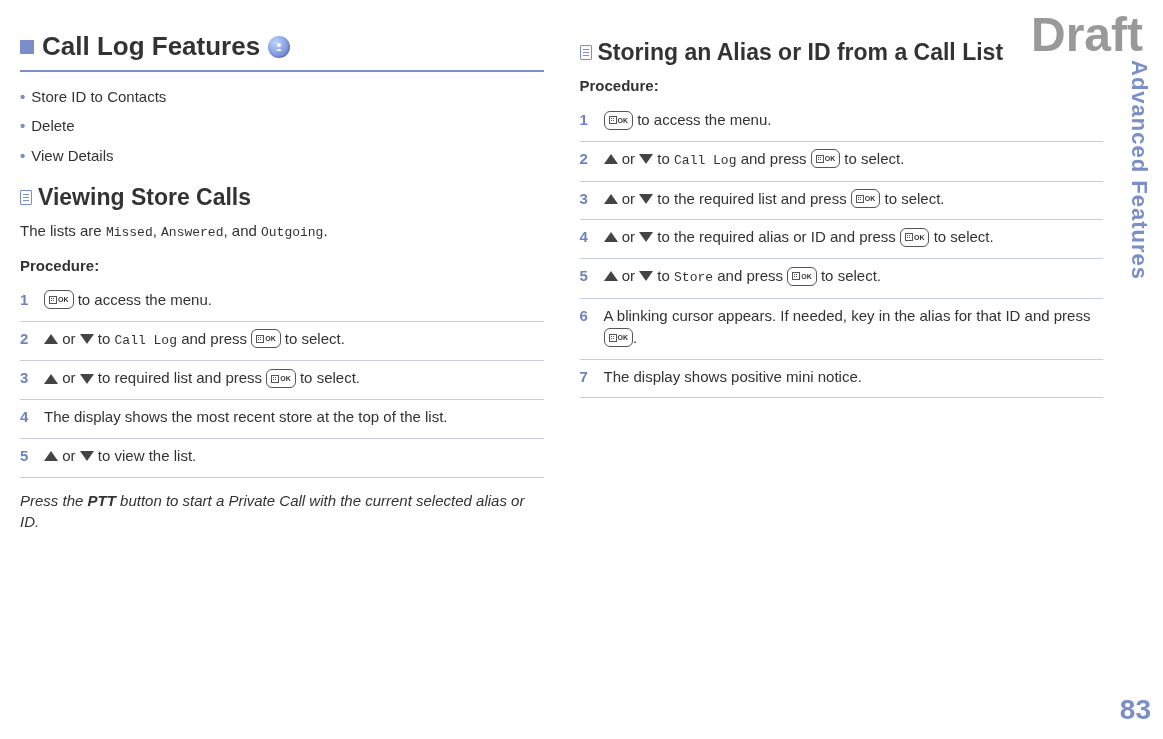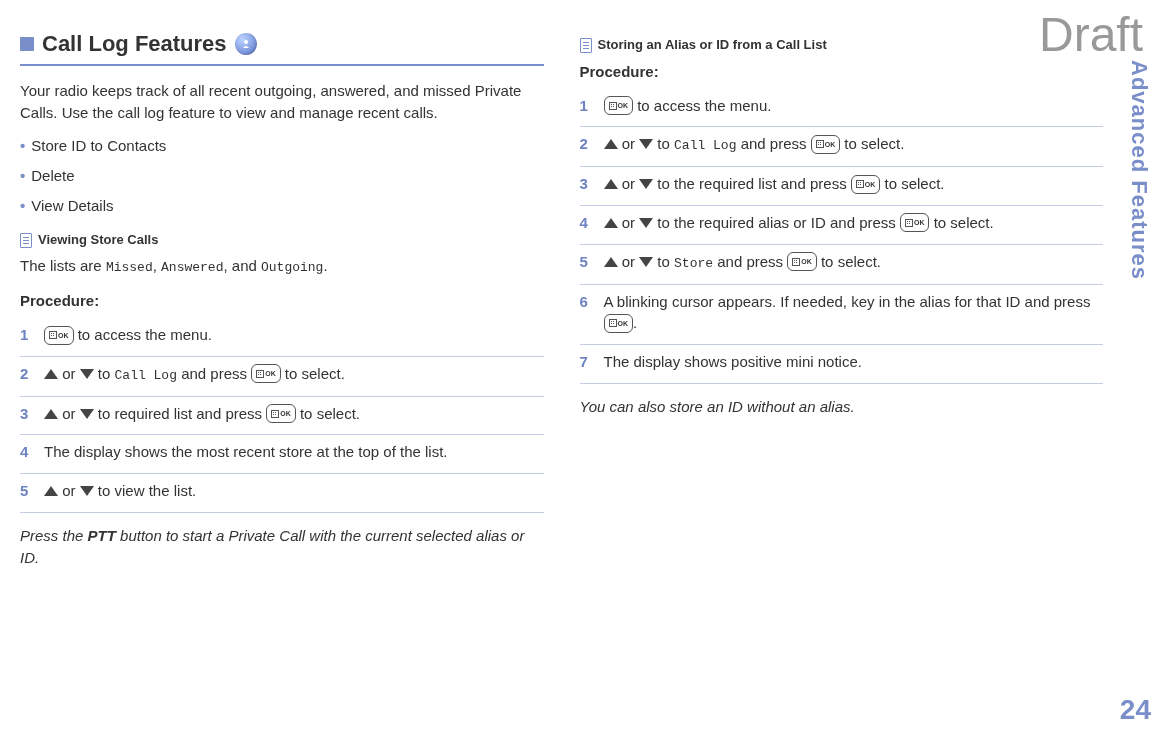--- a/index.html
+++ b/index.html
@@ -13,21 +13,21 @@
     font-size: 15px;
     line-height: 1.45;
   }
   .watermark {
     position: absolute;
     top: 0;
     right: 20px;
     font-size: 48px;
     color: #999;
     font-family: Arial, sans-serif;
-    font-weight: normal;
+    font-weight: bold;
     z-index: 10;
   }
   .side-tab {
     position: absolute;
     right: 8px;
     top: 60px;
     writing-mode: vertical-rl;
     color: #7a8fc9;
     font-size: 22px;
     font-weight: bold;
@@ -58,21 +58,21 @@
     padding-bottom: 4px;
     margin-bottom: 14px;
   }
   .sq-bullet {
     width: 14px;
     height: 14px;
     background: #7a8fc9;
     flex-shrink: 0;
   }
   .section-title {
-    font-size: 22px;
+    font-size: 26px;
     font-weight: bold;
     color: #333;
   }
   .feature-icon {
     width: 22px;
     height: 22px;
     border-radius: 50%;
     background: radial-gradient(circle at 35% 30%, #bcd4ff, #5570c8);
     display: inline-flex;
     align-items: center;
@@ -107,21 +107,21 @@
   }
   .doc-icon::after {
     content: '';
     position: absolute;
     left: 2px; right: 2px; top: 3px;
     height: 1px;
     background: #7a8fc9;
     box-shadow: 0 3px 0 #7a8fc9, 0 6px 0 #7a8fc9;
   }
   .sub-title {
-    font-size: 13px;
+    font-size: 23px;
     font-weight: bold;
     color: #333;
   }
   .mono { font-family: "Courier New", monospace; font-size: 13px; }
   .proc-label { font-weight: bold; margin-bottom: 6px; }
   .step {
     display: flex;
     gap: 10px;
     padding: 6px 0 10px 0;
     border-bottom: 1px solid #c5cde6;
@@ -175,37 +175,36 @@
   .tri-up { border-left: 7px solid transparent; border-right: 7px solid transparent; border-bottom: 10px solid #444; }
   .tri-down { border-left: 7px solid transparent; border-right: 7px solid transparent; border-top: 10px solid #444; }
   .note { font-style: italic; margin-top: 12px; }
   .bold-inline { font-weight: bold; font-style: italic; }
 </style>
 </head>
 <body>
 
 <div class="watermark">Draft</div>
 <div class="side-tab">Advanced Features</div>
-<div class="page-num">24</div>
+<div class="page-num">83</div>
 
 <div class="content">
 
   <div class="col">
     <div class="section-title-row">
       <span class="sq-bullet"></span>
       <span class="section-title">Call Log Features</span>
       <span class="feature-icon">
         <svg width="12" height="12" viewBox="0 0 12 12">
             <circle cx="6" cy="4" r="2" fill="#fff"></circle>
             <path d="M3 10 Q6 6 9 10" fill="#fff"></path>
           </svg>
       </span>
     </div>
 
-    <p class="para">Your radio keeps track of all recent outgoing, answered, and missed Private Calls. Use the call log feature to view and manage recent calls.</p>
 
     <div class="bullet-list">
       <div class="item">
           <span class="dot">•</span>
           <span>Store ID to Contacts</span>
         </div>
       <div class="item">
           <span class="dot">•</span>
           <span>Delete</span>
         </div>
@@ -302,16 +301,15 @@
       <span class="step-num">6</span>
       <span class="step-body">
         <span>A blinking cursor appears. If needed, key in the alias for that ID and press </span><span class="key key-ok"></span><span>.</span>
       </span>
     </div>
     <div class="step">
       <span class="step-num">7</span>
       <span class="step-body">The display shows positive mini notice.</span>
     </div>
 
-    <p class="note">You can also store an ID without an alias.</p>
   </div>
 
 </div>
 
 </body></html>

